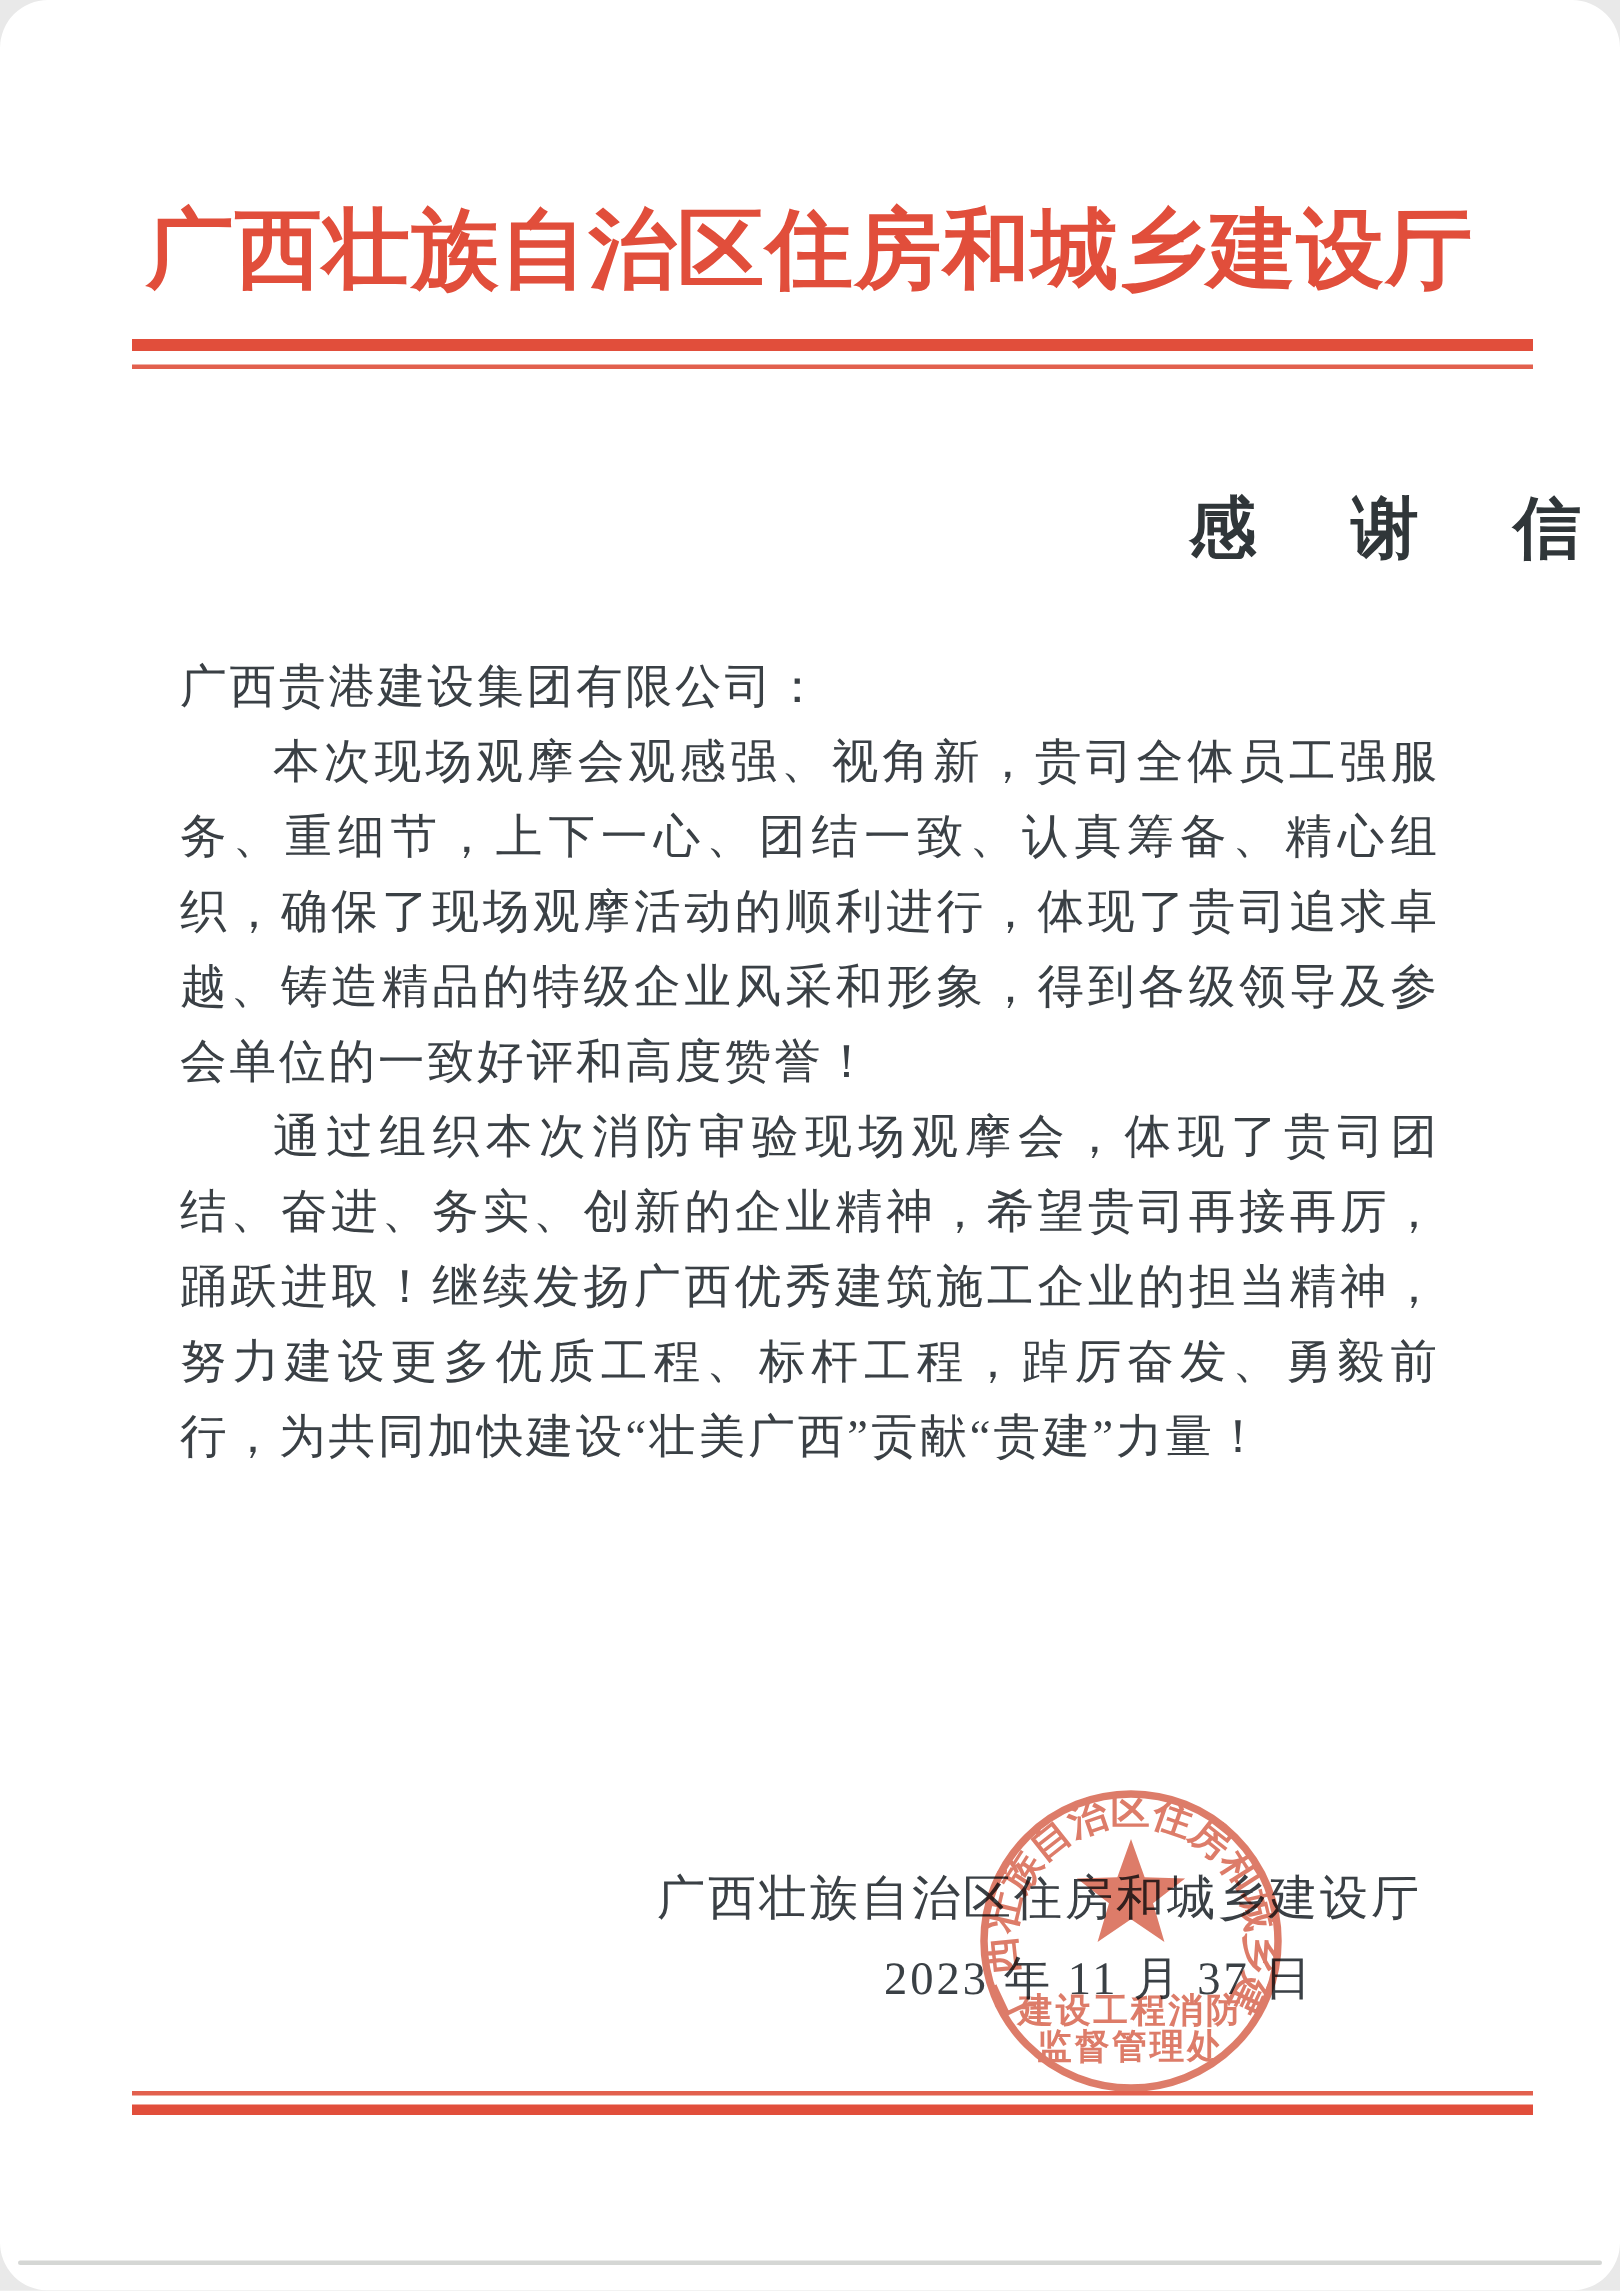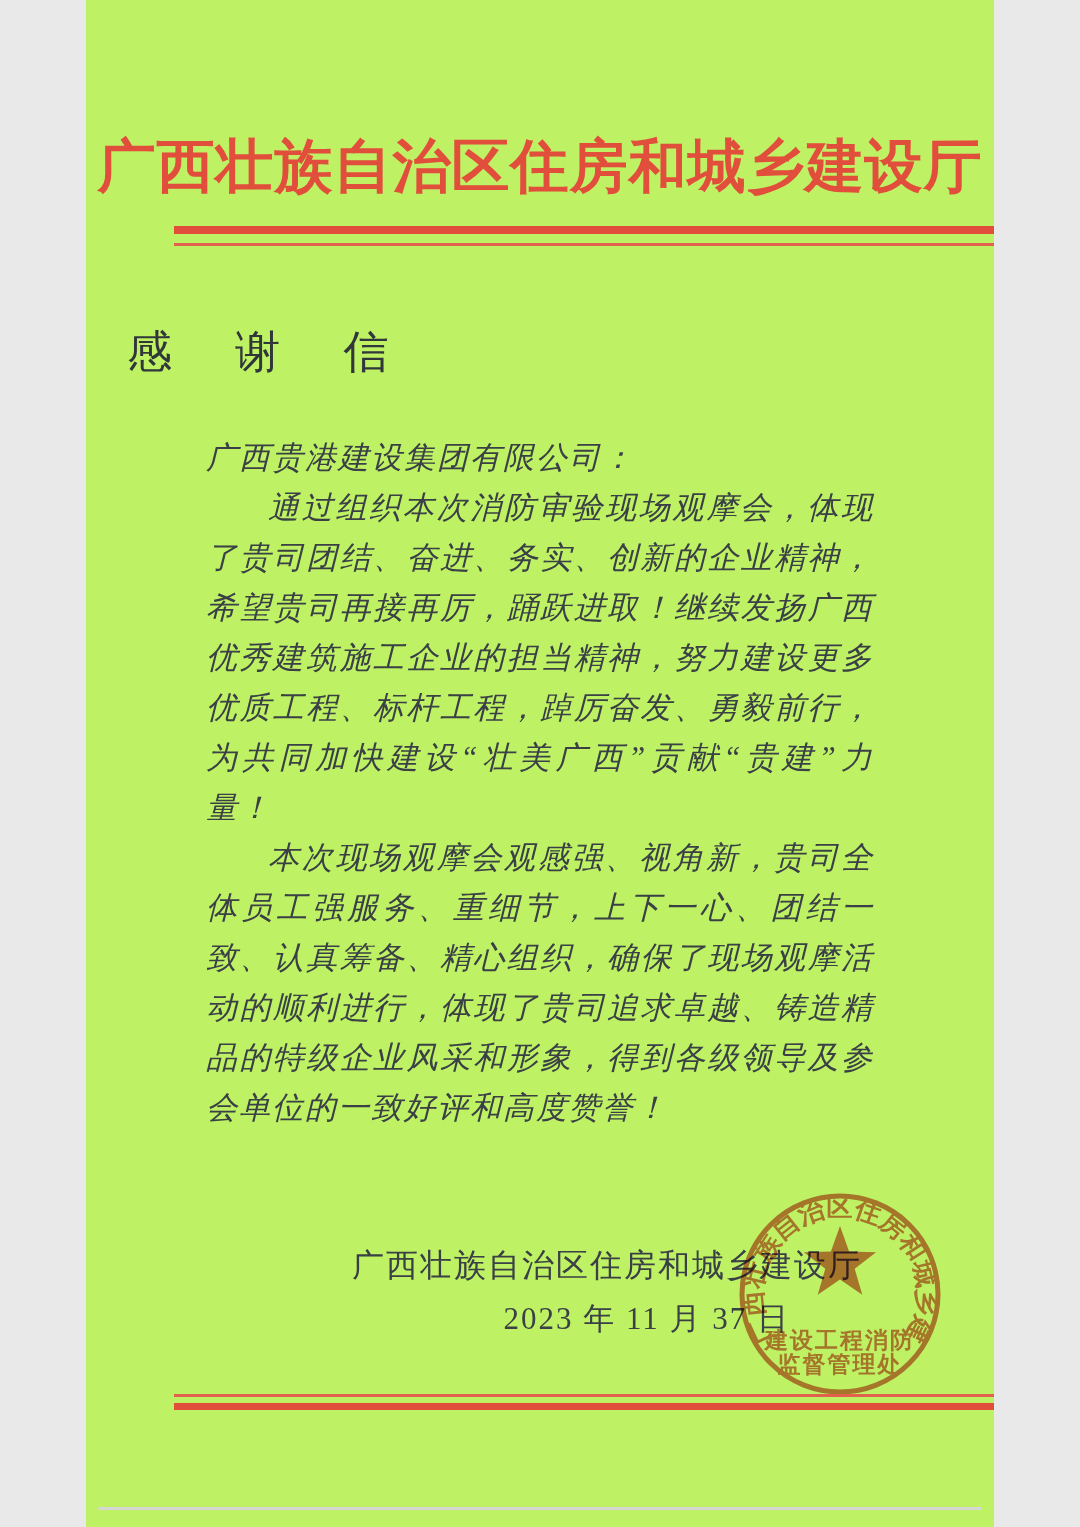--- a/index.html
+++ b/index.html
@@ -1,57 +1,58 @@
 <!DOCTYPE html>
 <html lang="zh"><head>
 <meta charset="utf-8">
 <style>
   html,body{margin:0;padding:0;background:#e9e9e9;}
   .page{
     position:relative;
-    width:908px;height:1527px;
+    width:1080px;height:1527px;
     margin:0 auto;
-    background:#bef264;
+    background:#ffffff;
     overflow:hidden;
     font-family:"Liberation Serif","DejaVu Serif",serif;
+    border-radius:32px;
   }
   
   .org-name{
     position:absolute;top:128px;left:0;right:0;
     margin:0;text-align:center;
     font-size:58px;font-weight:bold;
     color:#e14e3b;
     letter-spacing:1px;
     white-space:nowrap;
   }
   .rule{position:absolute;left:88px;width:934px;background:#e14e3b;}
   .rule-top-thick{top:226px;height:8px;}
   .rule-top-thin{top:243px;height:3px;background:#e2604e;}
   .rule-bottom-thin{top:1394px;height:3px;background:#e2604e;}
   .rule-bottom-thick{top:1403px;height:7px;}
   
   .letter-title{
     position:absolute;top:322px;left:0;right:0;
-    margin:0;text-align:left;
-    font-size:45px;font-weight:normal;
+    margin:0;text-align:right;
+    font-size:45px;font-weight:bold;
     color:#303639;
     letter-spacing:26px;
     text-indent:26px; 
     white-space:nowrap;
     padding-left:15px;
   }
   
   .body-text{
     position:absolute;top:433px;left:120px;right:120px;
     color:#3a4045;
     font-size:31px;line-height:50px;
     text-align:justify;
     letter-spacing:2px;
   }
-  .body-text p{margin:0;font-style:italic;}
+  .body-text p{margin:0;}
   .body-text p.para{text-indent:2em;}
   
   .sign-block{
     position:absolute;top:1238px;right:132px;
     text-align:right;
     color:#3a4045;
     font-size:32px;line-height:54px;
     letter-spacing:2px;
   }
   .sign-block p{margin:0;white-space:nowrap;}
@@ -78,22 +79,22 @@
 <div class="page">
 
   <h1 class="org-name">广西壮族自治区住房和城乡建设厅</h1>
   <div class="rule rule-top-thick"></div>
   <div class="rule rule-top-thin"></div>
 
   <h2 class="letter-title">感 谢 信</h2>
 
   <main class="body-text">
     <p class="salutation">广西贵港建设集团有限公司：</p>
+    <p class="para">本次现场观摩会观感强、视角新，贵司全体员工强服务、重细节，上下一心、团结一致、认真筹备、精心组织，确保了现场观摩活动的顺利进行，体现了贵司追求卓越、铸造精品的特级企业风采和形象，得到各级领导及参会单位的一致好评和高度赞誉！</p>
     <p class="para">通过组织本次消防审验现场观摩会，体现了贵司团结、奋进、务实、创新的企业精神，希望贵司再接再厉，踊跃进取！继续发扬广西优秀建筑施工企业的担当精神，努力建设更多优质工程、标杆工程，踔厉奋发、勇毅前行，为共同加快建设“壮美广西”贡献“贵建”力量！</p>
-    <p class="para">本次现场观摩会观感强、视角新，贵司全体员工强服务、重细节，上下一心、团结一致、认真筹备、精心组织，确保了现场观摩活动的顺利进行，体现了贵司追求卓越、铸造精品的特级企业风采和形象，得到各级领导及参会单位的一致好评和高度赞誉！</p>
   </main>
 
   <div class="sign-block">
     <p class="sign-org">广西壮族自治区住房和城乡建设厅</p>
     <p class="sign-date">2023 年 11 月 37 日</p>
   </div>
 
   <svg class="stamp" viewBox="0 0 208 208" aria-hidden="true">
     <circle class="ring" cx="104" cy="104" r="98"></circle>
     <defs>

